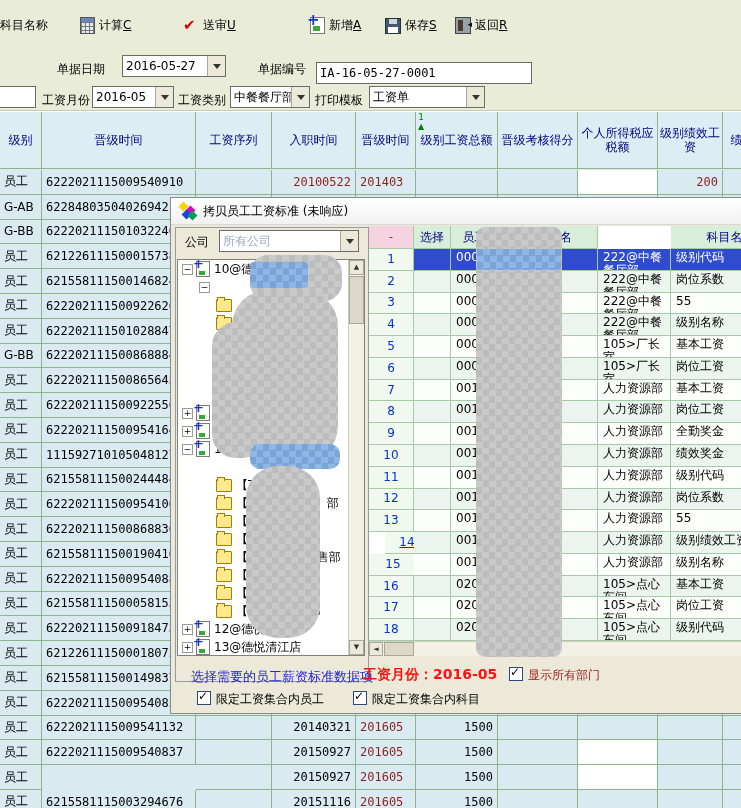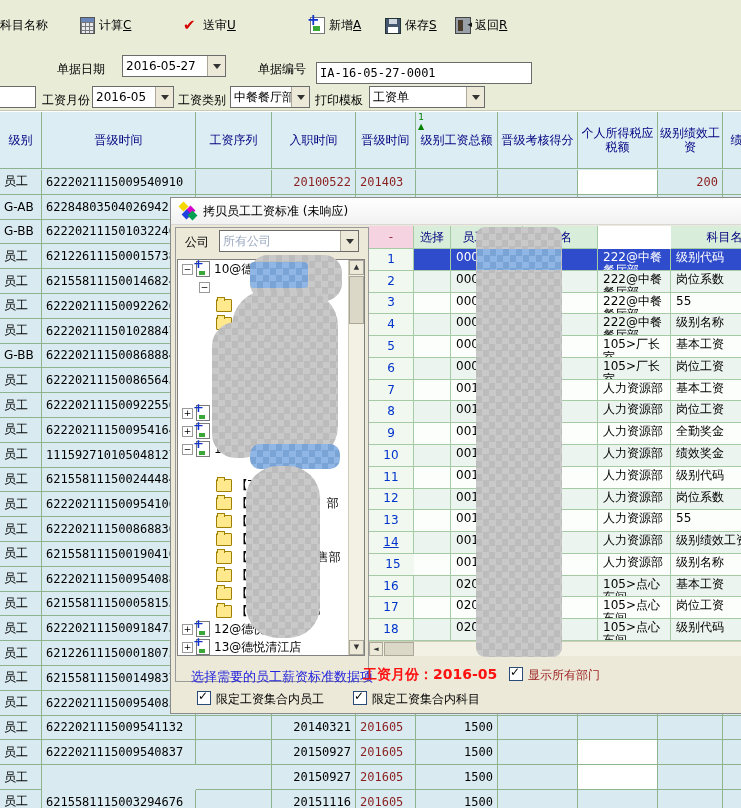--- a/index.html
+++ b/index.html
@@ -870,21 +870,21 @@
           </div>
           <div class="drow" style="top: 284.36px; height: 21.78px;">
             <div class="dcell num" style="left: 0px; width: 45px;">13</div>
             <div class="dcell" style="left: 45px; width: 37px; background: rgb(252, 254, 252);"></div>
             <div class="dcell" style="left: 82px; width: 72px; background: rgb(252, 254, 252);">0010</div>
             <div class="dcell" style="left: 154px; width: 75px; background: rgb(252, 254, 252);"></div>
             <div class="dcell" style="left: 229px; width: 73px; background: rgb(252, 254, 252);">人力资源部</div>
             <div class="dcell" style="left: 302px; width: 120px; background: rgb(252, 254, 252);">55</div>
           </div>
           <div class="drow" style="top: 306.14px; height: 21.78px;">
-            <div class="dcell num" style="left: 0px; width: 45px; text-decoration: underline;">14</div>
+            <div class="dcell num" style="left: 16px; width: 45px; text-decoration: underline;">14</div>
             <div class="dcell" style="left: 45px; width: 37px; background: rgb(236, 244, 240);"></div>
             <div class="dcell" style="left: 82px; width: 72px; background: rgb(236, 244, 240);">0010</div>
             <div class="dcell" style="left: 154px; width: 75px; background: rgb(236, 244, 240);"></div>
             <div class="dcell" style="left: 229px; width: 73px; background: rgb(236, 244, 240);">人力资源部</div>
             <div class="dcell" style="left: 302px; width: 120px; background: rgb(236, 244, 240);">级别绩效工资</div>
           </div>
           <div class="drow" style="top: 327.92px; height: 21.78px;">
             <div class="dcell num" style="left: 0px; width: 49px;">15</div>
             <div class="dcell" style="left: 45px; width: 37px; background: rgb(252, 254, 252);"></div>
             <div class="dcell" style="left: 82px; width: 72px; background: rgb(252, 254, 252);">0010</div>

